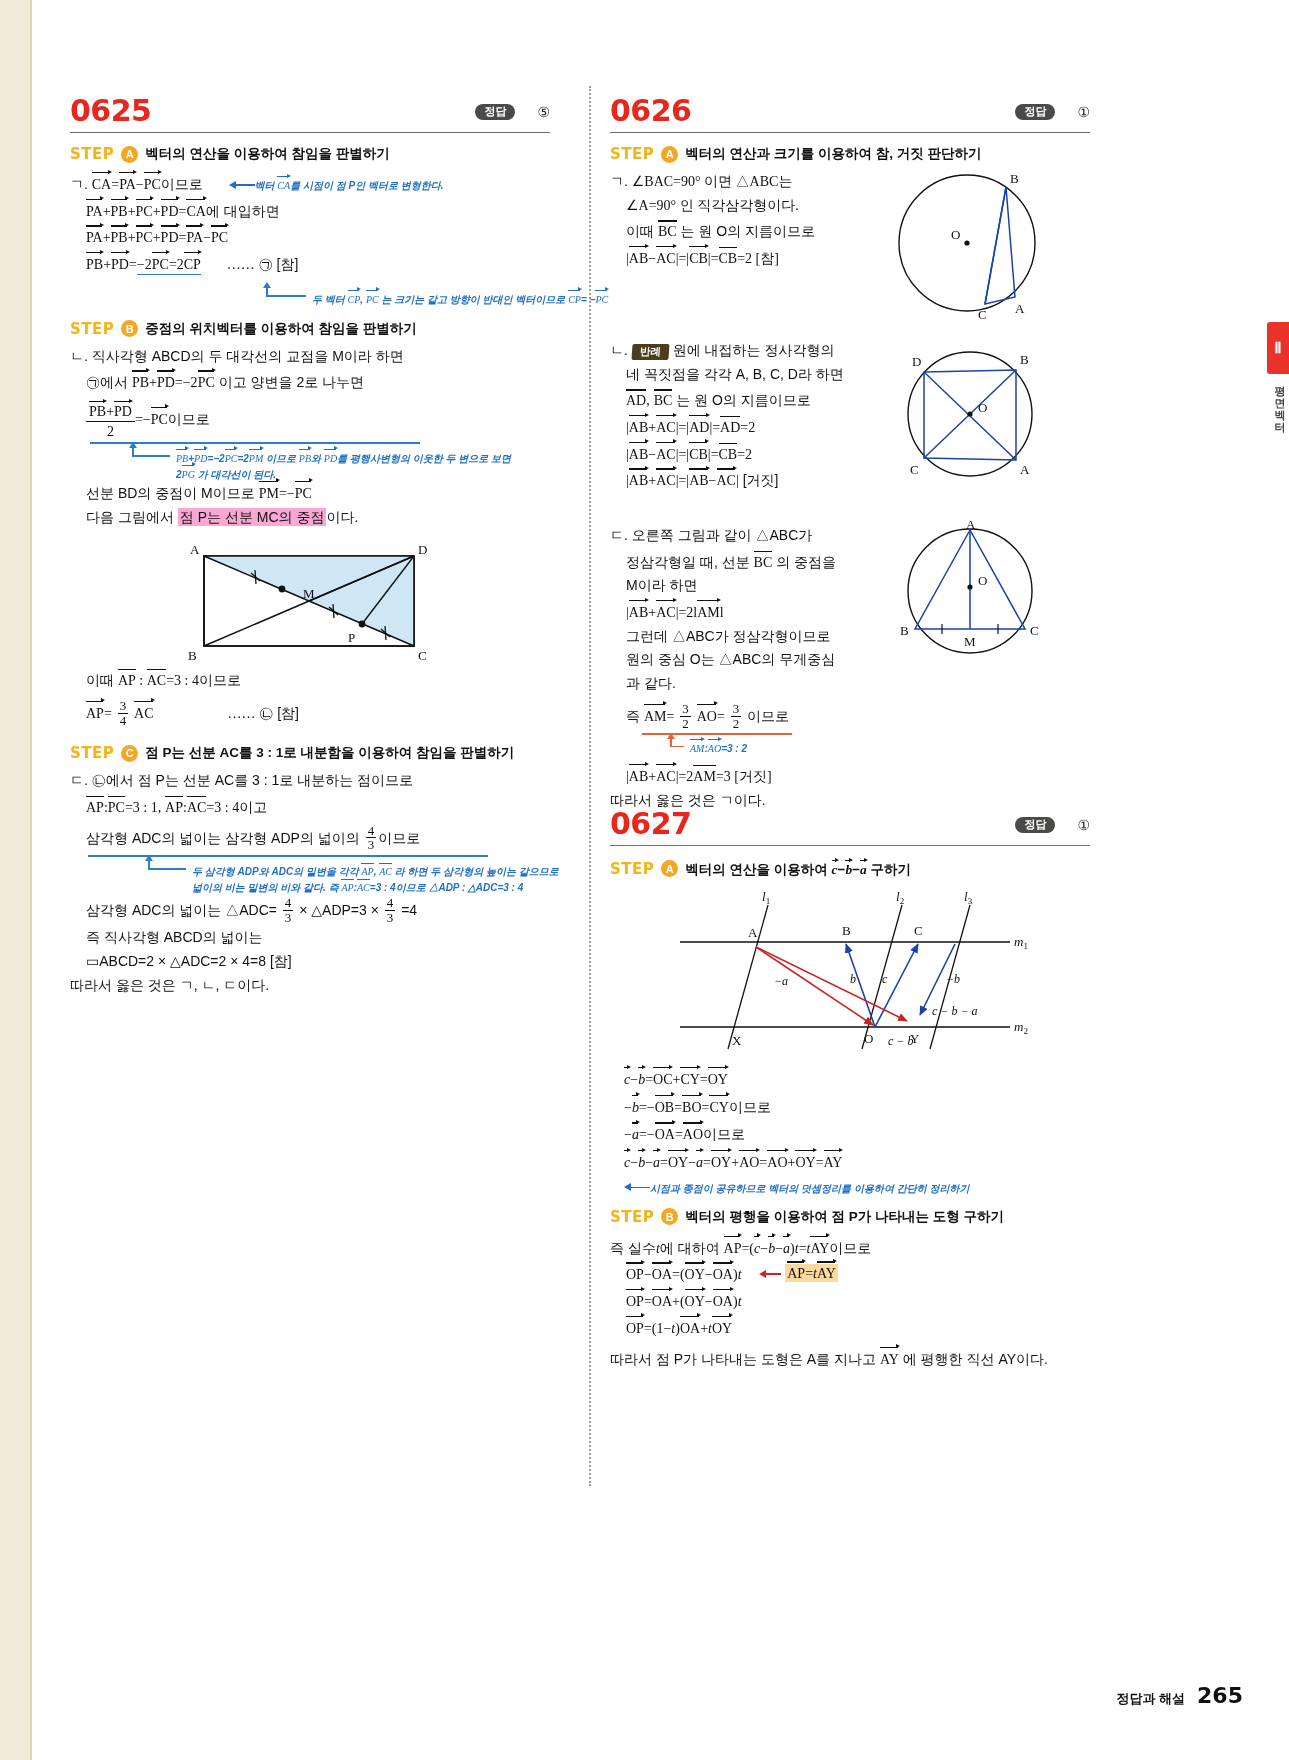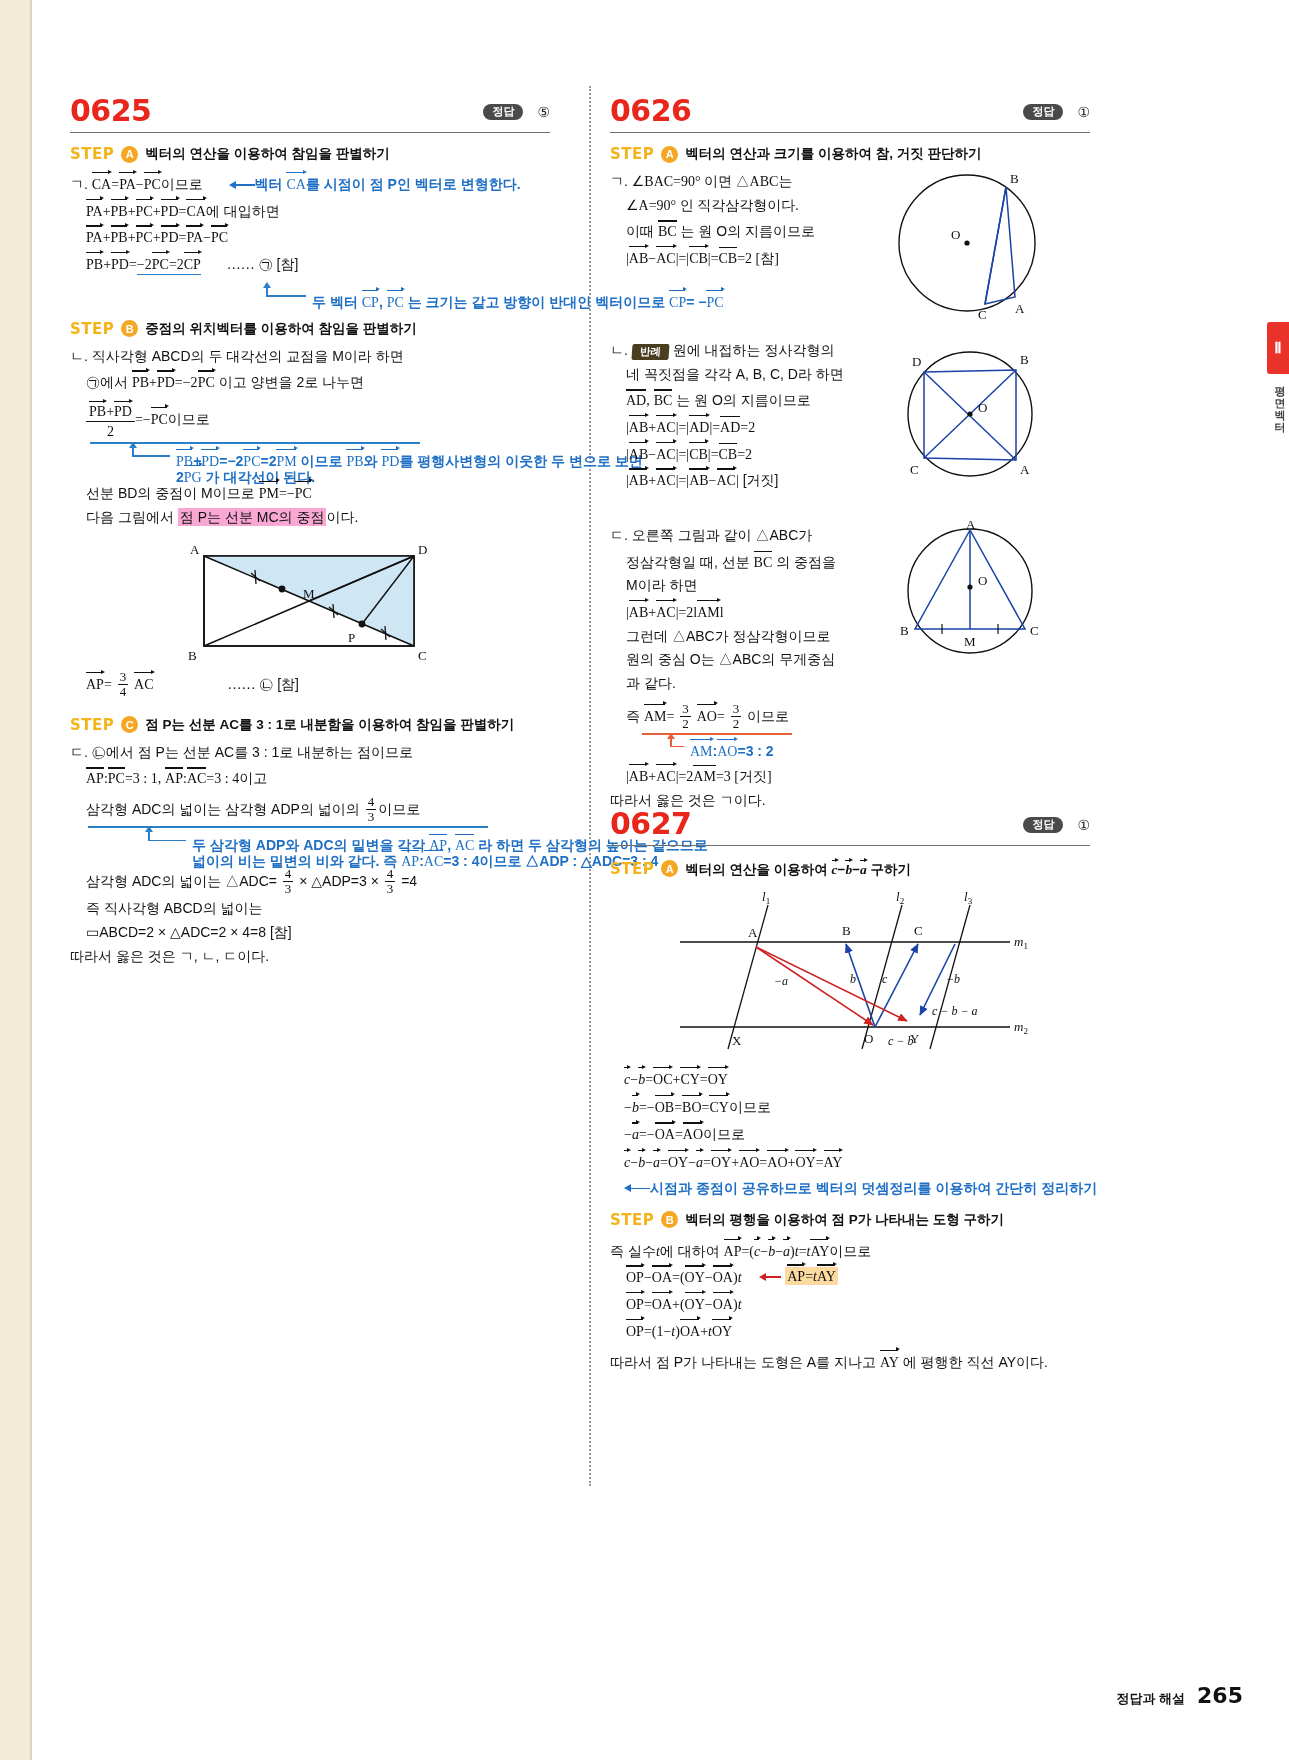--- a/index.html
+++ b/index.html
@@ -41,21 +41,21 @@
   .col-left { left:38px; }
   .col-right { left:578px; }
 
   
   .prob { position:relative; margin-bottom:4px; }
   .prob-num {
     font-size:30px; font-weight:bold; color:#e8261c;
     letter-spacing:-0.5px; line-height:1.0;
     font-family:"DejaVu Sans", sans-serif;
   }
-  .ans-wrap { position:absolute; right:0px; top:8px; display:flex; align-items:center; gap:14px; }
+  .ans-wrap { position:absolute; right:0px; top:8px; display:flex; align-items:center; gap:22px; }
   .ans-pill {
     background:#4a4a48; color:#fff; font-size:11px; font-weight:bold;
     border-radius:9px; padding:2px 9px 3px; line-height:1;
   }
   .ans-val { font-size:14px; color:#222; }
   .hrule { border:0; border-top:1.5px solid #6f6f6f; margin:6px 0 10px; }
 
   
   .step-row { display:flex; align-items:center; gap:7px; margin:12px 0 8px; }
   .step-word { color:#f2b41a; font-weight:bold; font-size:15px; letter-spacing:0.5px;
@@ -106,22 +106,23 @@
   
   .lfrac { display:inline-block; text-align:center; vertical-align:middle; line-height:1.25; }
   .lfrac .num { display:block; padding:0 3px; }
   .lfrac .den { display:block; border-top:1.2px solid #111; padding:1px 3px 0; font-family:"Liberation Serif",serif; }
 
   
   .hl { background:#f9a8d4; padding:1px 2px; }
 
   
   .note {
-    color:#1f6fc4; font-size:14px; font-weight:bold; line-height:1.5;
+    color:#1f6fc4; font-size:10px; font-weight:bold; line-height:1.5;
     white-space:nowrap;
+    font-style:italic;
   }
   .note .serif { font-weight:normal; }
   .arrow-left {
     display:inline-block; width:26px; height:9px; position:relative; flex:none; margin-top:5px;
   }
   .arrow-left::before { content:""; position:absolute; left:5px; right:0; top:4px; height:1.6px; background:#1f6fc4; }
   .arrow-left::after { content:""; position:absolute; left:0; top:0.5px;
     border-right:7px solid #1f6fc4; border-top:4px solid transparent; border-bottom:4px solid transparent; }
 
   
@@ -287,20 +288,24 @@
         <circle cx="180" cy="86" r="3.4" fill="#111"></circle>
         <text class="lbl" x="8" y="16">A</text>
         <text class="lbl" x="236" y="16">D</text>
         <text class="lbl" x="6" y="122">B</text>
         <text class="lbl" x="236" y="122">C</text>
         <text class="lbl" x="121" y="60">M</text>
         <text class="lbl" x="166" y="104">P</text>
       </svg>
     </div>
 
+    <div class="ln ind1">
+      <span>이때</span>
+      <span class="seg serif">AP</span><span class="serif"> : </span><span class="seg serif">AC</span><span class="serif">=3 : 4</span><span>이므로</span>
+    </div>
 
     <div class="ln ind1" style="margin-top:8px;">
       <span class="vec serif">AP</span><span class="serif">=</span>
       <span class="frac bigfrac"><span class="num">3</span><span class="den">4</span></span>
       <span class="vec serif">AC</span>
       <span style="display:inline-block;width:70px"></span><span class="serif">……</span>
       <span>㉡</span>
       <span>[참]</span>
     </div>
 

